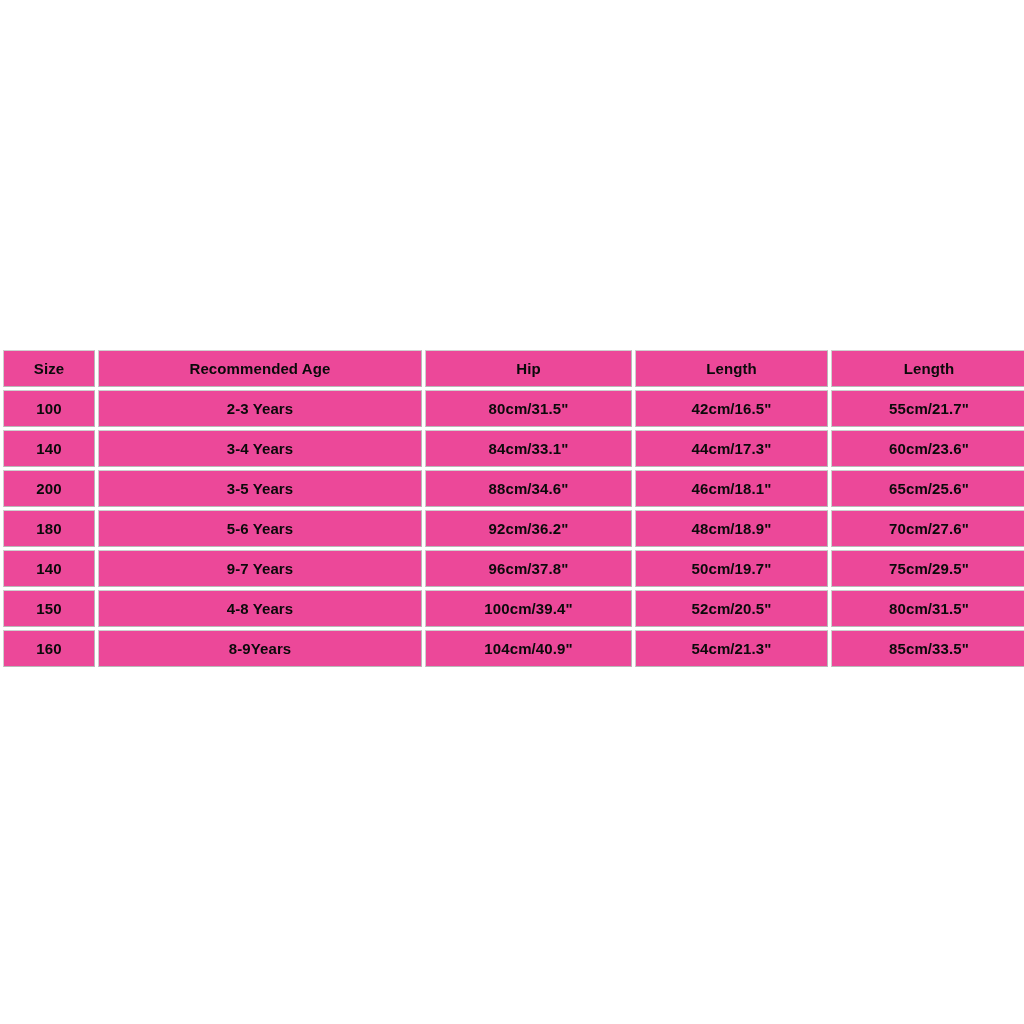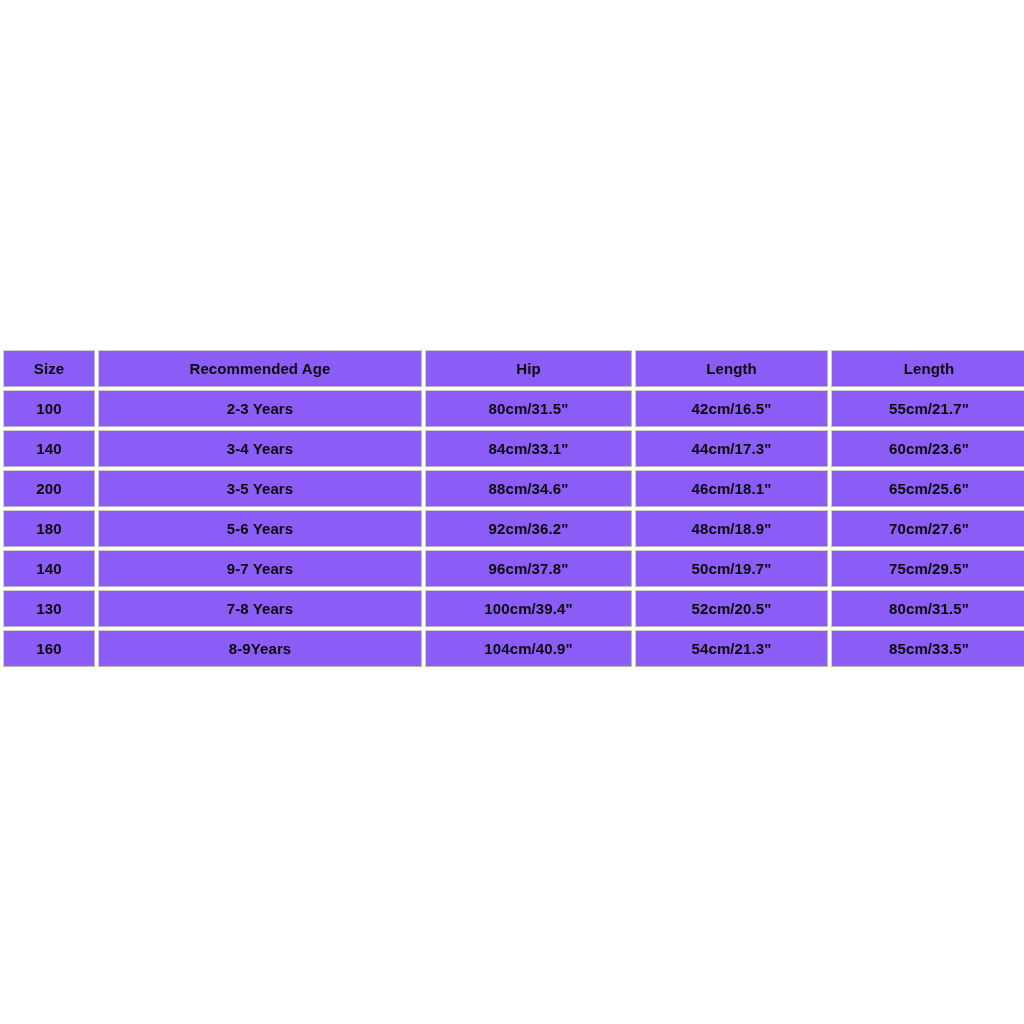--- a/index.html
+++ b/index.html
@@ -32,21 +32,21 @@
   table.size-chart {
     border-collapse: separate;
     border-spacing: 3px 3px;
     width: 1022px;
     table-layout: fixed;
     margin: 0;
   }
 
   table.size-chart td,
   table.size-chart th {
-    background: #8b5cf6;
+    background: #ec4899;
     border: 1px solid #b9b9b9;
     border-top-color: #cfcfcf;
     border-left-color: #cfcfcf;
     color: #0a0a0a;
     font-weight: bold;
     text-align: center;
     vertical-align: middle;
     height: 35px;
     padding: 0 2px;
     font-size: 15px;
@@ -121,22 +121,22 @@
           <td>70cm/27.6"</td>
         </tr>
         <tr>
           <td class="cell-size">140</td>
           <td>9-7 Years</td>
           <td>96cm/37.8"</td>
           <td>50cm/19.7"</td>
           <td>75cm/29.5"</td>
         </tr>
         <tr>
-          <td class="cell-size">130</td>
-          <td>7-8 Years</td>
+          <td class="cell-size">150</td>
+          <td>4-8 Years</td>
           <td>100cm/39.4"</td>
           <td>52cm/20.5"</td>
           <td>80cm/31.5"</td>
         </tr>
         <tr>
           <td class="cell-size">160</td>
           <td>8-9Years</td>
           <td>104cm/40.9"</td>
           <td>54cm/21.3"</td>
           <td>85cm/33.5"</td>

